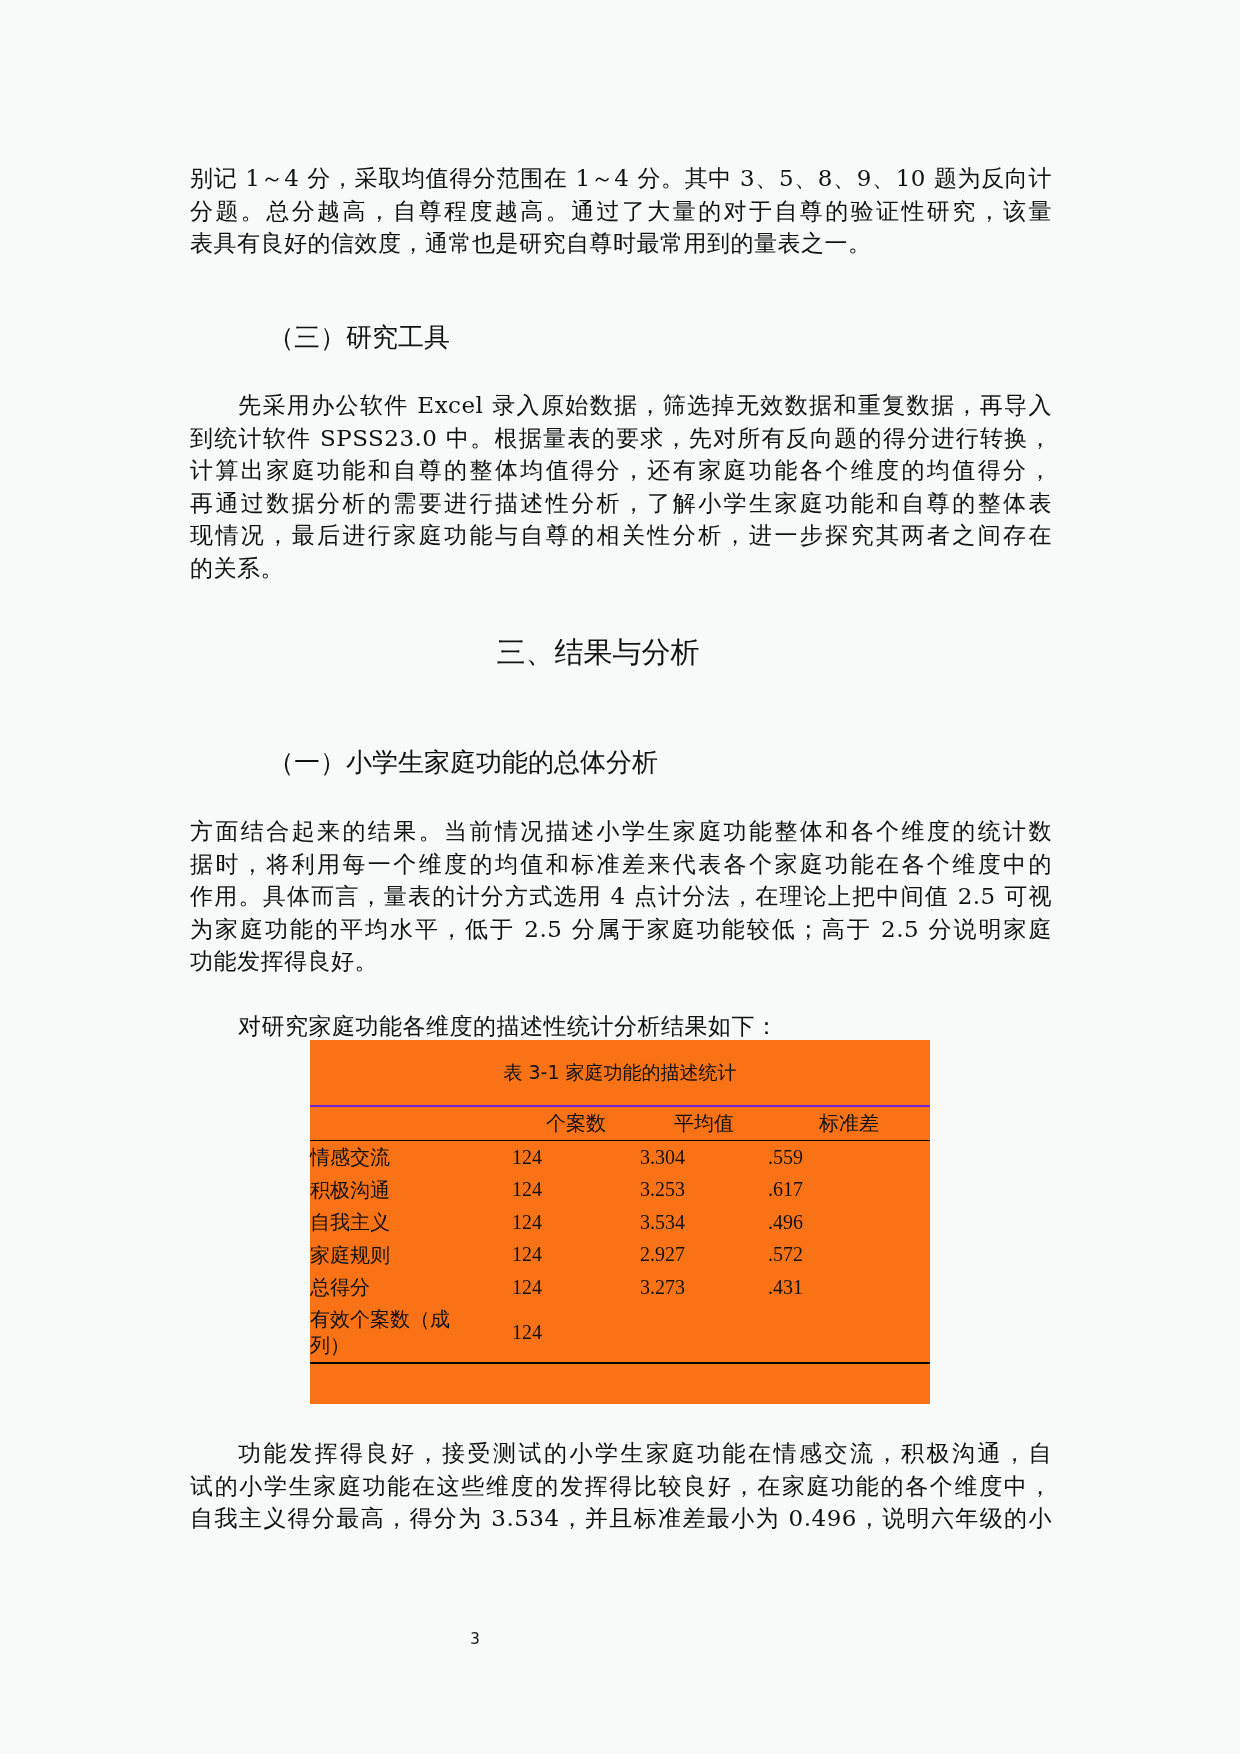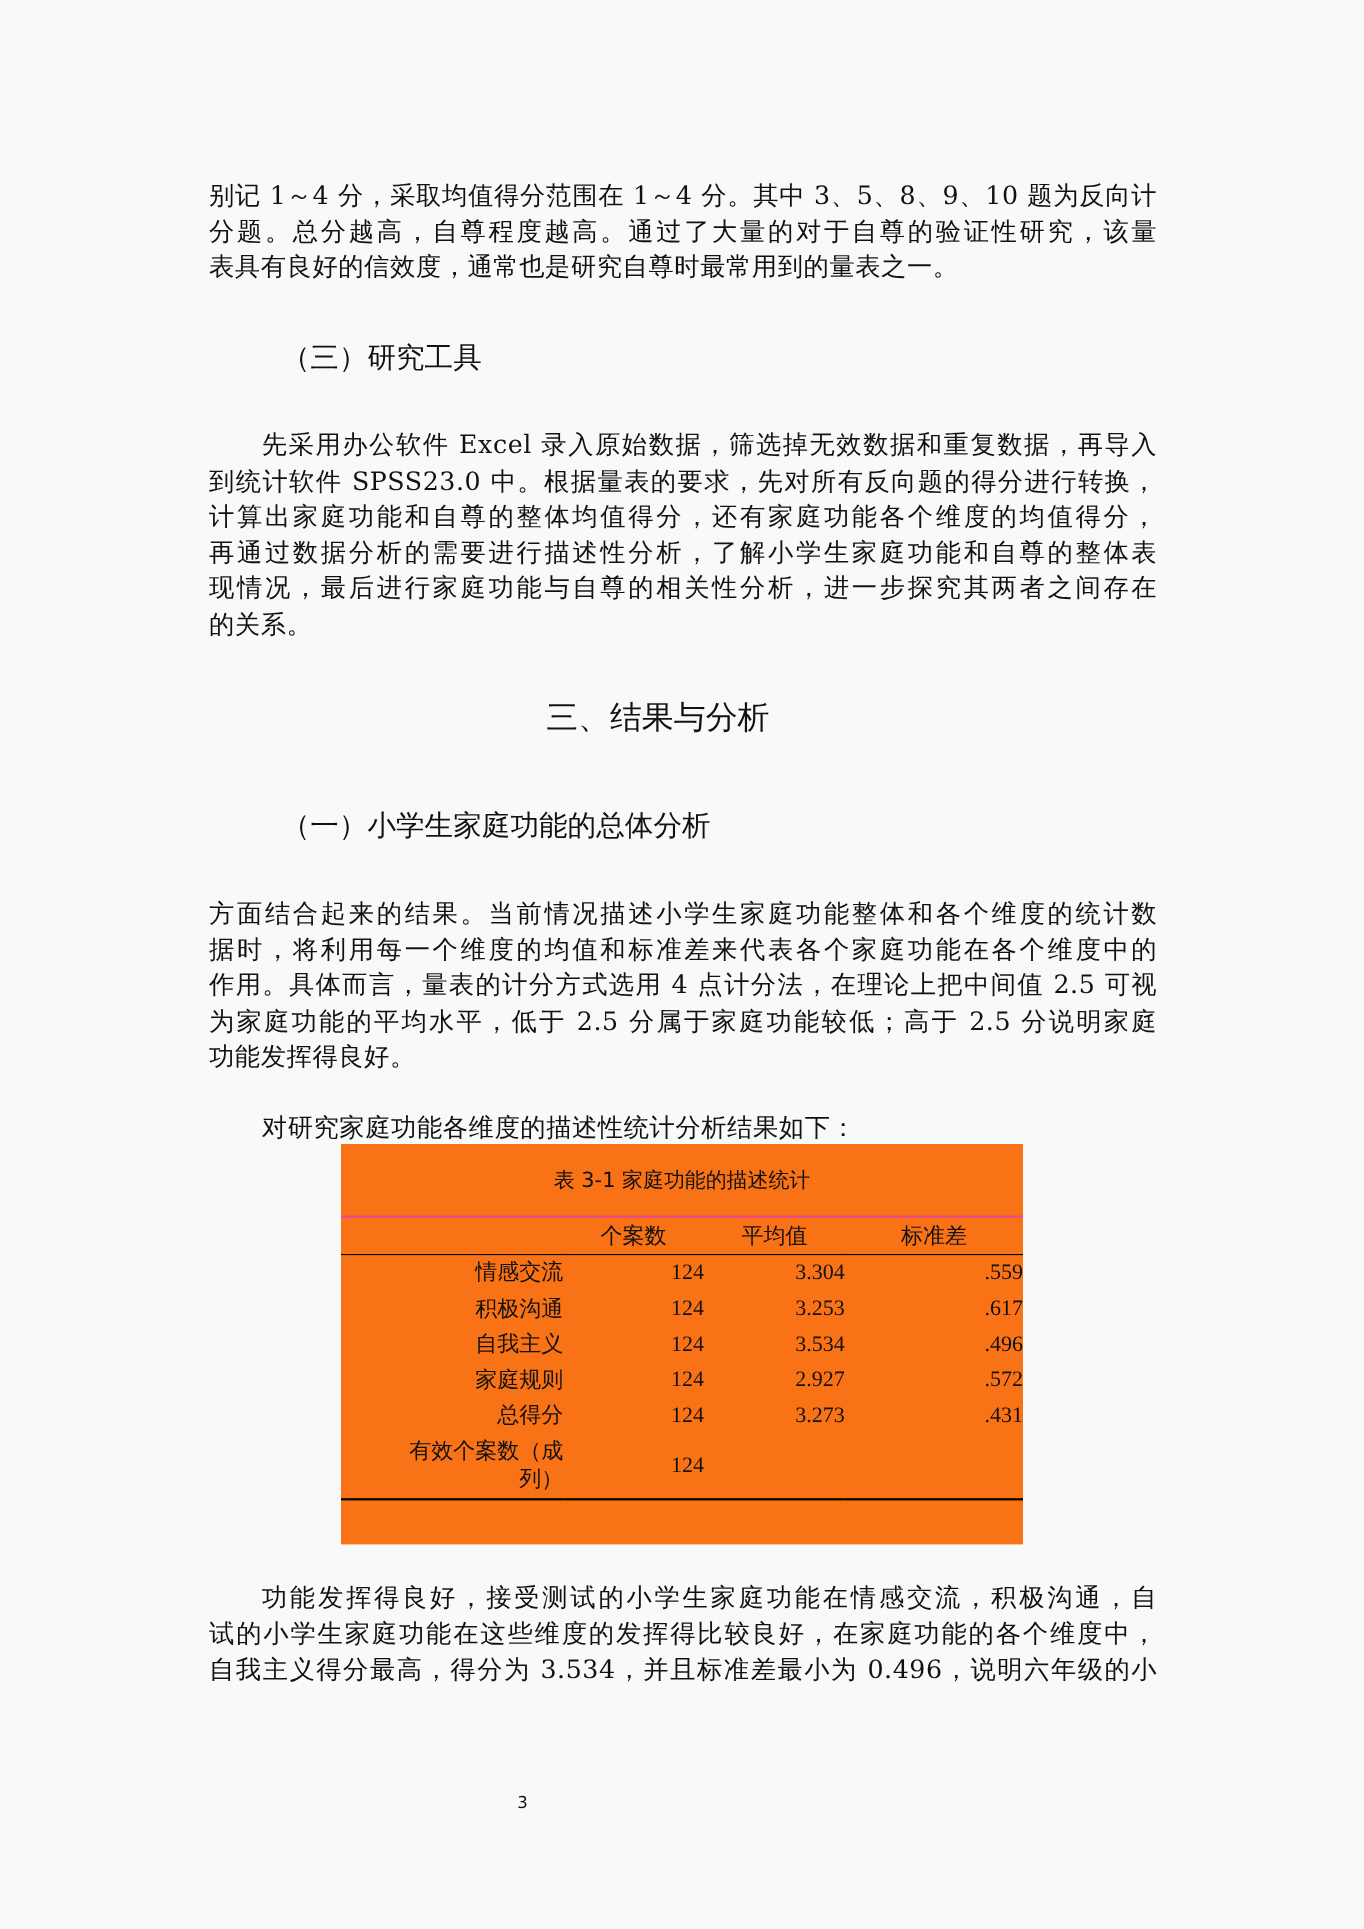--- a/index.html
+++ b/index.html
@@ -17,21 +17,21 @@
     font-size: 23px; line-height: 32.5px;
     letter-spacing: 0.5px;
     margin: 0;
   }
   .line { display: block; white-space: nowrap; text-align: justify; text-align-last: justify; }
   .line.last { text-align-last: left; }
   .line.indent { padding-left: 48px; }
   .h2 {
     position: absolute; left: 256px;
     font-family: "DejaVu Sans", "Liberation Sans", sans-serif;
-    font-size: 26px; margin: 0; font-weight: normal;
+    font-size: 26px; margin: 12px; font-weight: normal;
   }
   .h1 {
     position: absolute; left: 0; width: 1240px; text-align: center;
     font-family: "DejaVu Sans", "Liberation Sans", sans-serif;
     font-size: 29px; margin: 0; font-weight: normal;
   }
   .table-wrap {
     position: absolute; left: 310px; top: 1040px; width: 620px; height: 364px;
     background: #f97316;
   }
@@ -39,24 +39,24 @@
     position: absolute; left: 0; width: 620px; top: 20px; text-align: center;
     font-family: "DejaVu Sans", "Liberation Sans", sans-serif;
     font-size: 19px;
   }
   table.stats {
     position: absolute; left: 0; top: 65px; width: 620px;
     border-collapse: collapse;
     font-family: "Liberation Serif", "DejaVu Serif", serif;
     font-size: 20px;
   }
-  table.stats thead tr { border-top: 2px solid #ec4899; border-bottom: 1.5px solid #000; font-family: Liberation Mono, monospace; }
+  table.stats thead tr { border-top: 2px solid #6d28d9; border-bottom: 1.5px solid #000; font-family: Liberation Mono, monospace; }
   table.stats tbody tr:last-child { border-bottom: 2.5px solid #000; }
   table.stats th { font-weight: normal; height: 33px; padding: 0; }
-  table.stats td { height: 32.5px; padding: 0; text-align: right; vertical-align: middle; margin-top: 16px; }
+  table.stats td { height: 32.5px; padding: 0; text-align: left; vertical-align: middle; margin-top: 16px; }
   table.stats td.label { width: 200px; line-height: 26px; }
   table.stats td.multi { padding: 2px 0 4px 0; }
   col.c1 { width: 202px; } col.c2 { width: 128px; } col.c3 { width: 128px; } col.c4 { width: 162px; }
   .pagenum {
     position: absolute; left: 0; width: 950px; text-align: center; top: 1630px;
     font-family: "DejaVu Sans", "Liberation Sans", sans-serif; font-size: 15px;
   }
 </style>
 </head>
 <body>

